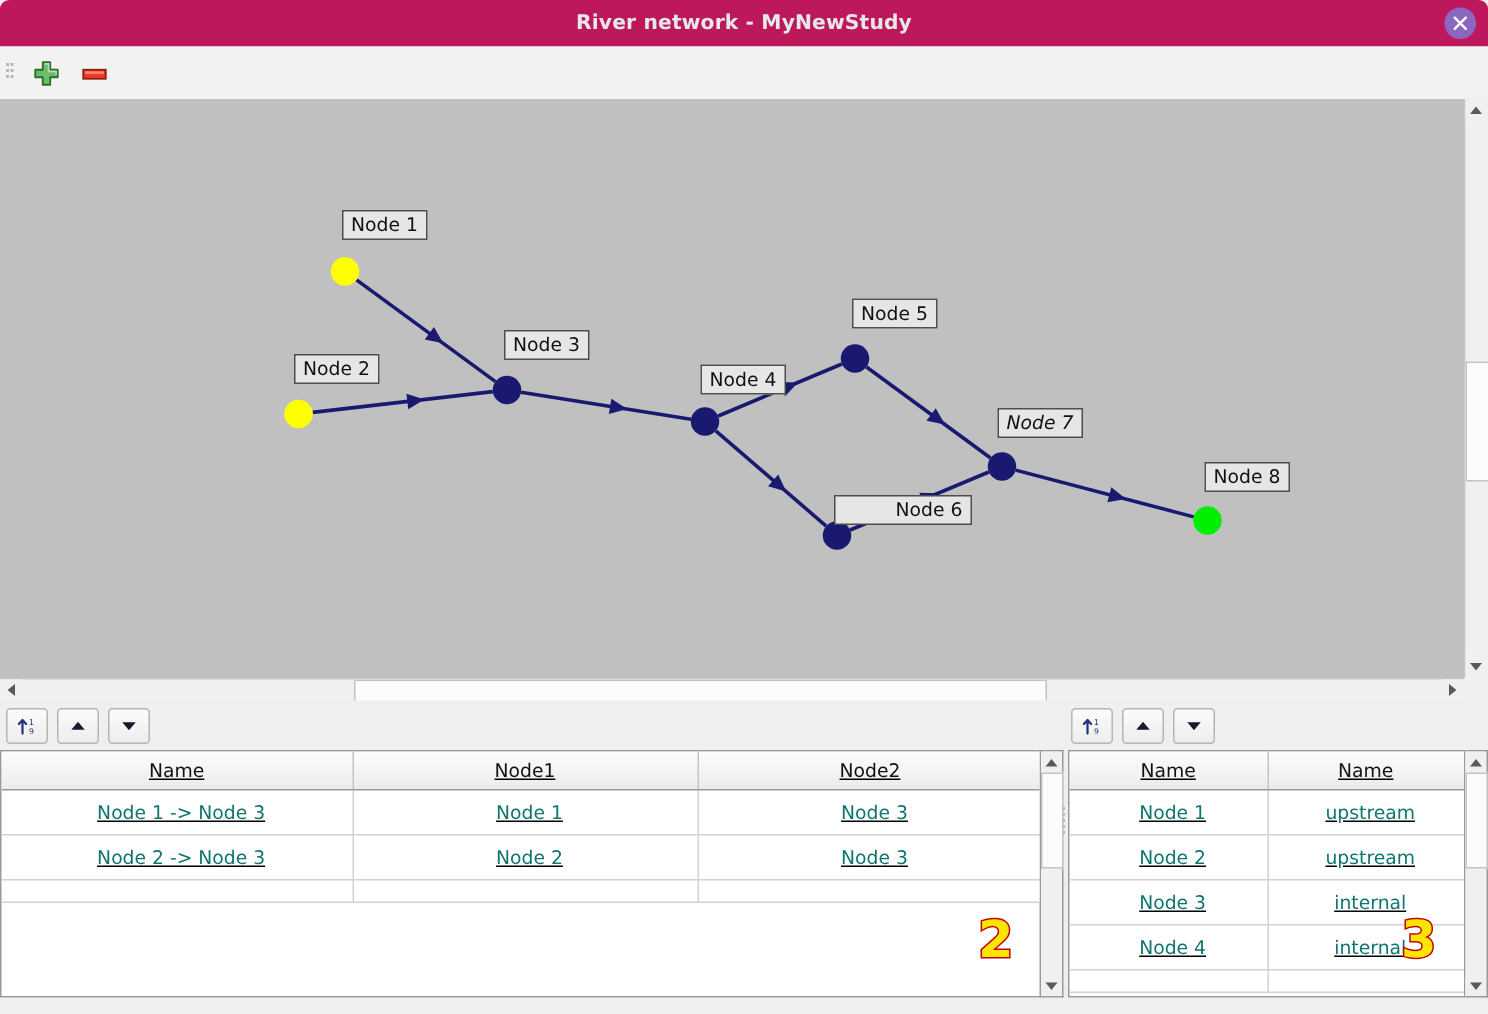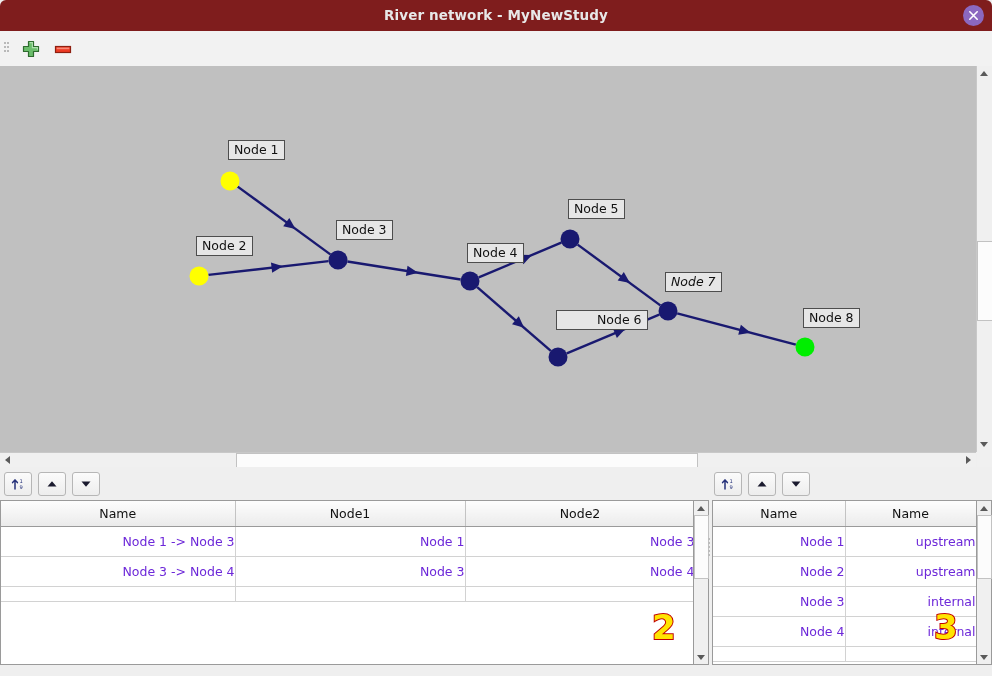--- a/index.html
+++ b/index.html
@@ -16,21 +16,21 @@
     width: 992px;
     height: 676px;
     background: #efefef;
     box-sizing: border-box;
   }
   
   .titlebar {
     position: absolute;
     left: 0; top: 0;
     width: 992px; height: 31px;
-    background: #7f1d1d;
+    background: #be185d;
     border-top-left-radius: 6px;
     border-top-right-radius: 6px;
   }
   .titlebar-text {
     position: absolute;
     left: 0; top: 0;
     width: 992px; height: 31px;
     line-height: 31px;
     text-align: center;
     color: #e8e8e8;
@@ -190,44 +190,45 @@
     display: flex; align-items: center; justify-content: center;
     box-sizing: border-box;
   }
   .table-box {
     position: absolute;
     top: 30px;
     background: #fff;
     border: 1px solid #9a9a9a;
     box-sizing: border-box;
     overflow: hidden;
+    text-decoration: underline;
   }
   table {
     border-collapse: collapse;
     width: 100%;
     table-layout: fixed;
   }
   th {
     background: linear-gradient(#fdfdfd, #ebebeb);
     border-right: 1px solid #c3c3c3;
     border-bottom: 1px solid #9a9a9a;
     font-size: 12.5px;
     font-weight: normal;
     color: #111;
     height: 23px;
     text-align: center;
   }
   td {
     border-right: 1px solid #d2d2d2;
     border-bottom: 1px solid #d2d2d2;
     font-size: 12.5px;
-    color: #6d28d9;
+    color: #0f766e;
     height: 29px;
     padding: 0 0 0 6px;
-    text-align: right;
+    text-align: center;
     background: #fff;
     overflow: hidden;
     white-space: nowrap;
   }
   td.blank { height: 14px; }
   .tbl-vsb {
     position: absolute;
     top: 30px;
     width: 15px;
     background: #f0f0f0;
@@ -308,21 +309,21 @@
           <circle cx="558" cy="291" r="9.5" fill="#191970"></circle>
           <circle cx="668" cy="245" r="9.5" fill="#191970"></circle>
           <circle cx="805" cy="281" r="9.5" fill="#00ee00"></circle>
         </svg>
       <div id="graph-labels">
           <div class="node-label" style="left: 228px; top: 74px;">Node 1</div>
           <div class="node-label" style="left: 196px; top: 170px;">Node 2</div>
           <div class="node-label" style="left: 336px; top: 154px;">Node 3</div>
           <div class="node-label" style="left: 467px; top: 177px;">Node 4</div>
           <div class="node-label" style="left: 568px; top: 133px;">Node 5</div>
-          <div class="node-label" style="left: 556px; top: 244px; padding-left: 40px;">Node 6</div>
+          <div class="node-label" style="left: 556px; top: 264px; padding-left: 40px;">Node 6</div>
           <div class="node-label" style="left: 665px; top: 206px; font-style: italic;">Node 7</div>
           <div class="node-label" style="left: 803px; top: 242px;">Node 8</div>
         </div>
 
     </div>
 
     <div class="vsb">
       <div class="sb-arrow" style="left:0;top:0;width:14px;height:15px;">
         <div class="tri tri-up"></div>
       </div>
@@ -392,23 +393,23 @@
               <th>Node2</th>
             </tr>
           </thead>
           <tbody id="reaches-body">
               <tr>
                 <td>Node 1 -&gt; Node 3</td>
                 <td>Node 1</td>
                 <td>Node 3</td>
               </tr>
               <tr>
-                <td>Node 3 -&gt; Node 4</td>
+                <td>Node 2 -&gt; Node 3</td>
+                <td>Node 2</td>
                 <td>Node 3</td>
-                <td>Node 4</td>
               </tr>
               <tr>
                 <td class="blank"></td>
                 <td class="blank"></td>
                 <td class="blank"></td>
               </tr>
             </tbody>
         </table>
       </div>
 

